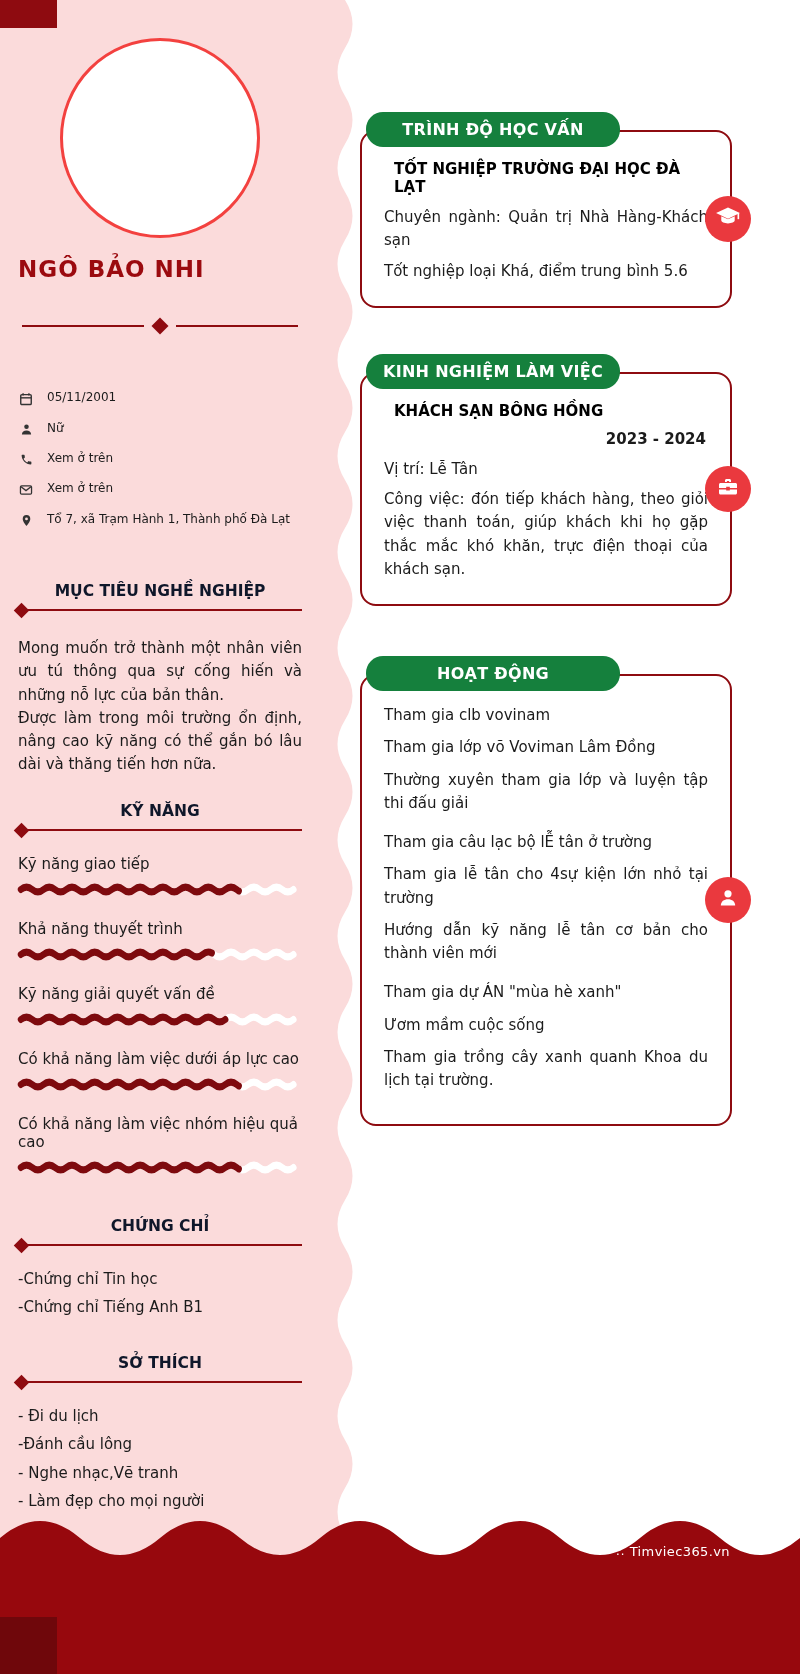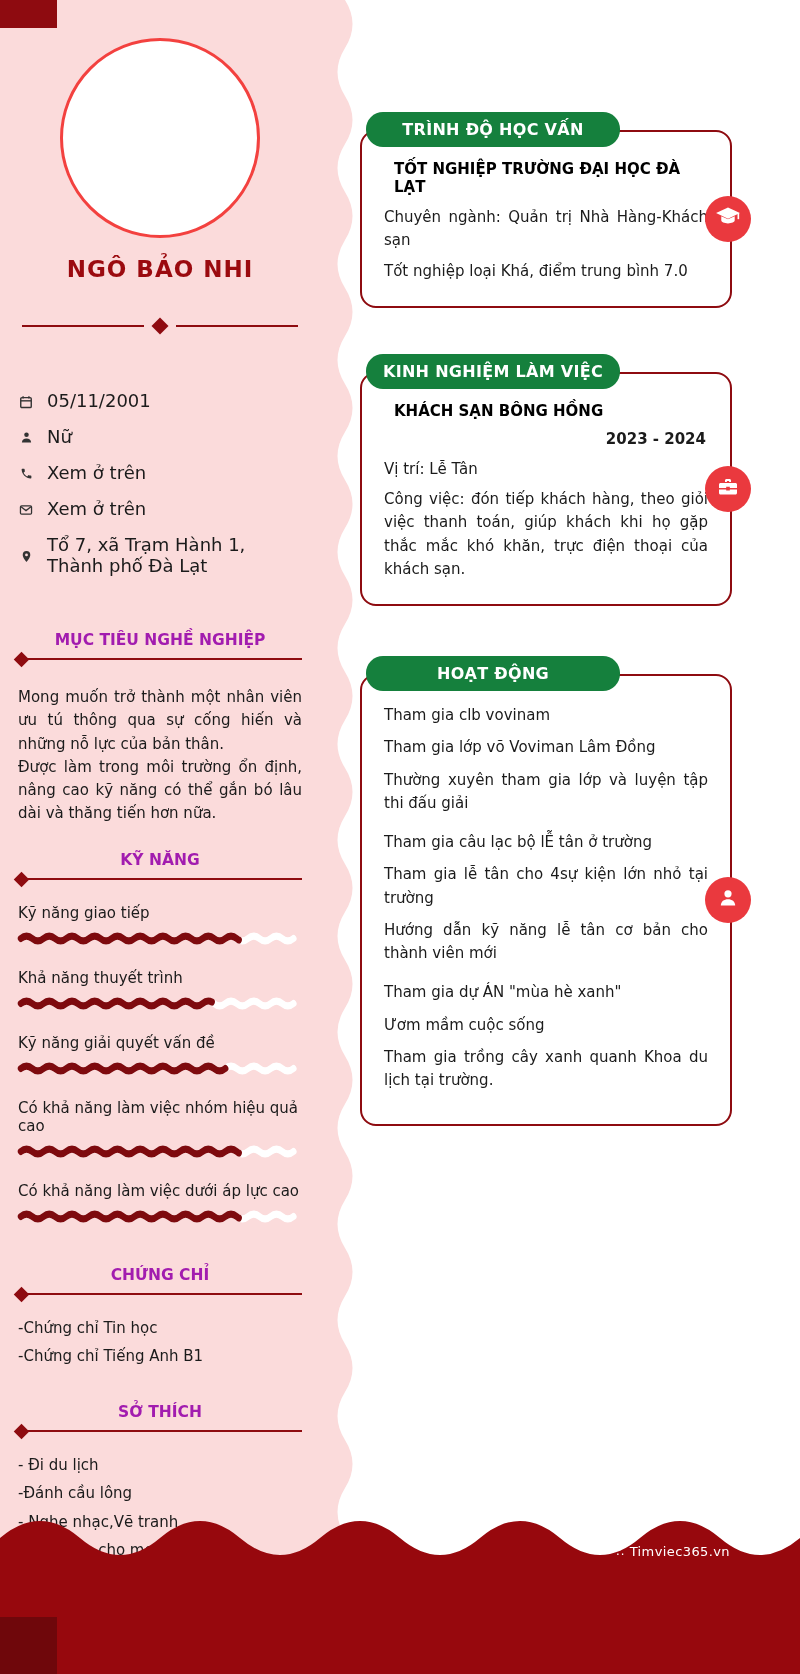--- a/index.html
+++ b/index.html
@@ -5,33 +5,33 @@
   * { box-sizing: border-box; }
   body { margin:0; background:#ffffff; font-family:"DejaVu Sans","Liberation Sans",sans-serif; color:#1b1b1b; }
   .page { position:relative; width:800px; height:1674px; background:#ffffff; overflow:hidden; }
 
   
   .sidebar { position:absolute; left:0; top:0; width:330px; height:1674px; background:#fbdbdb; z-index:1; }
   #sidebar-wave { position:absolute; left:330px; top:0; width:30px; height:1674px; display:block; z-index:1; }
   .side-content { position:relative; padding:0 28px 0 18px; }
 
   .photo-ring { width:200px; height:200px; margin:38px auto 0; border-radius:50%; background:#ffffff; border:3px solid #f3413f; }
-  .name { margin-top:18px; text-align:center; font-size:23px; font-weight:bold; letter-spacing:1px; color:#9b0a0f; }
+  .name { margin-top:18px; font-size:23px; font-weight:bold; letter-spacing:1px; color:#9b0a0f; }
 
   .name-divider { display:flex; align-items:center; margin:38px 4px 0; }
   .name-divider .line { flex:1; height:2.5px; background:#8e0b10; }
   .name-divider .dmid { width:12px; height:12px; background:#8e0b10; transform:rotate(45deg); margin:0 10px; }
 
   .contact { margin-top:58px; }
-  .contact-row { display:flex; align-items:center; gap:13px; margin-bottom:15px; font-size:18px; }
+  .contact-row { display:flex; align-items:flex-start; gap:13px; margin-bottom:15px; font-size:12px; }
   .contact-row .cicon { flex:0 0 16px; display:flex; justify-content:center; padding-top:2px; }
 
   .side-header { position:relative; border-bottom:2.5px solid #8e0b10; padding-bottom:9px; text-align:center; }
   .side-header .diamond { position:absolute; left:-2px; bottom:-7px; width:11px; height:11px; background:#8e0b10; transform:rotate(45deg); }
-  .side-title { font-size:15.5px; font-weight:bold; color:#a21caf; }
+  .side-title { font-size:15.5px; font-weight:bold; color:#0f172a; }
 
   .mt-obj { margin-top:54px; }
   .objective-text { margin-top:26px; font-size:15px; line-height:1.55; text-align:justify; }
   .objective-text p { margin:0; }
 
   .mt-skills { margin-top:24px; }
   .skill { margin-top:24px; }
   .skill-label { font-size:15px; margin-bottom:10px; }
   .skill-wave { width:100%; height:13px; display:block; overflow:visible; }
 
@@ -163,28 +163,28 @@
           </svg>
       </div>
       <div class="skill">
         <div class="skill-label">Kỹ năng giải quyết vấn đề</div>
         <svg class="skill-wave" viewBox="0 0 300 12" preserveAspectRatio="none">
             <path class="bg" fill="none" stroke="#ffffff" stroke-width="6.5" stroke-linecap="round" d="M3 6 Q9 1.5 15 6 T27 6 T39 6 T51 6 T63 6 T75 6 T87 6 T99 6 T111 6 T123 6 T135 6 T147 6 T159 6 T171 6 T183 6 T195 6 T207 6 T219 6 T231 6 T243 6 T255 6 T267 6 T279 6 T291 6" pathLength="100"></path>
             <path class="fg" fill="none" stroke="#7e0a0e" stroke-width="6.5" stroke-linecap="round" d="M3 6 Q9 1.5 15 6 T27 6 T39 6 T51 6 T63 6 T75 6 T87 6 T99 6 T111 6 T123 6 T135 6 T147 6 T159 6 T171 6 T183 6 T195 6 T207 6 T219 6 T231 6 T243 6 T255 6 T267 6 T279 6 T291 6" pathLength="100" stroke-dasharray="75 200"></path>
           </svg>
       </div>
       <div class="skill">
+        <div class="skill-label">Có khả năng làm việc dưới áp lực cao</div>
+        <svg class="skill-wave" viewBox="0 0 300 12" preserveAspectRatio="none">
+            <path class="bg" fill="none" stroke="#ffffff" stroke-width="6.5" stroke-linecap="round" d="M3 6 Q9 1.5 15 6 T27 6 T39 6 T51 6 T63 6 T75 6 T87 6 T99 6 T111 6 T123 6 T135 6 T147 6 T159 6 T171 6 T183 6 T195 6 T207 6 T219 6 T231 6 T243 6 T255 6 T267 6 T279 6 T291 6" pathLength="100"></path>
+            <path class="fg" fill="none" stroke="#7e0a0e" stroke-width="6.5" stroke-linecap="round" d="M3 6 Q9 1.5 15 6 T27 6 T39 6 T51 6 T63 6 T75 6 T87 6 T99 6 T111 6 T123 6 T135 6 T147 6 T159 6 T171 6 T183 6 T195 6 T207 6 T219 6 T231 6 T243 6 T255 6 T267 6 T279 6 T291 6" pathLength="100" stroke-dasharray="80 200"></path>
+          </svg>
+      </div>
+      <div class="skill">
         <div class="skill-label">Có khả năng làm việc nhóm hiệu quả cao</div>
-        <svg class="skill-wave" viewBox="0 0 300 12" preserveAspectRatio="none">
-            <path class="bg" fill="none" stroke="#ffffff" stroke-width="6.5" stroke-linecap="round" d="M3 6 Q9 1.5 15 6 T27 6 T39 6 T51 6 T63 6 T75 6 T87 6 T99 6 T111 6 T123 6 T135 6 T147 6 T159 6 T171 6 T183 6 T195 6 T207 6 T219 6 T231 6 T243 6 T255 6 T267 6 T279 6 T291 6" pathLength="100"></path>
-            <path class="fg" fill="none" stroke="#7e0a0e" stroke-width="6.5" stroke-linecap="round" d="M3 6 Q9 1.5 15 6 T27 6 T39 6 T51 6 T63 6 T75 6 T87 6 T99 6 T111 6 T123 6 T135 6 T147 6 T159 6 T171 6 T183 6 T195 6 T207 6 T219 6 T231 6 T243 6 T255 6 T267 6 T279 6 T291 6" pathLength="100" stroke-dasharray="80 200"></path>
-          </svg>
-      </div>
-      <div class="skill">
-        <div class="skill-label">Có khả năng làm việc dưới áp lực cao</div>
         <svg class="skill-wave" viewBox="0 0 300 12" preserveAspectRatio="none">
             <path class="bg" fill="none" stroke="#ffffff" stroke-width="6.5" stroke-linecap="round" d="M3 6 Q9 1.5 15 6 T27 6 T39 6 T51 6 T63 6 T75 6 T87 6 T99 6 T111 6 T123 6 T135 6 T147 6 T159 6 T171 6 T183 6 T195 6 T207 6 T219 6 T231 6 T243 6 T255 6 T267 6 T279 6 T291 6" pathLength="100"></path>
             <path class="fg" fill="none" stroke="#7e0a0e" stroke-width="6.5" stroke-linecap="round" d="M3 6 Q9 1.5 15 6 T27 6 T39 6 T51 6 T63 6 T75 6 T87 6 T99 6 T111 6 T123 6 T135 6 T147 6 T159 6 T171 6 T183 6 T195 6 T207 6 T219 6 T231 6 T243 6 T255 6 T267 6 T279 6 T291 6" pathLength="100" stroke-dasharray="80 200"></path>
           </svg>
       </div>
 
       <div class="side-header mt-certs">
         <span class="diamond"></span>
         <span class="side-title">CHỨNG CHỈ</span>
       </div>
@@ -210,21 +210,21 @@
     <path id="sidebar-wave-path" fill="#fbdbdb" d="M15 0 Q30 24 15 48 T15 96 T15 144 T15 192 T15 240 T15 288 T15 336 T15 384 T15 432 T15 480 T15 528 T15 576 T15 624 T15 672 T15 720 T15 768 T15 816 T15 864 T15 912 T15 960 T15 1008 T15 1056 T15 1104 T15 1152 T15 1200 T15 1248 T15 1296 T15 1344 T15 1392 T15 1440 T15 1488 T15 1536 T15 1584 T15 1632 T15 1680 L0 1680 L0 0 Z"></path>
   </svg>
 
   <div class="main">
 
     <div class="section sec-education">
       <div class="banner">TRÌNH ĐỘ HỌC VẤN</div>
       <div class="card">
         <h3>TỐT NGHIỆP TRƯỜNG ĐẠI HỌC ĐÀ LẠT</h3>
         <p>Chuyên ngành: Quản trị Nhà Hàng-Khách sạn</p>
-        <p>Tốt nghiệp loại Khá, điểm trung bình 7.0</p>
+        <p>Tốt nghiệp loại Khá, điểm trung bình 5.6</p>
         <div class="badge">
           <span>
             <svg viewBox="0 0 24 24" width="26" height="26">
                 <path fill="#fff" d="M12 3.2 23 8.4 12 13.6 1 8.4Z"></path>
                 <path fill="#fff" d="M5.8 11.2v3.9c0 1.6 2.8 2.8 6.2 2.8s6.2-1.2 6.2-2.8v-3.9L12 14.1z"></path>
                 <rect x="20.8" y="8.4" width="1.5" height="5.6" fill="#fff"></rect>
               </svg>
           </span>
         </div>
       </div>

